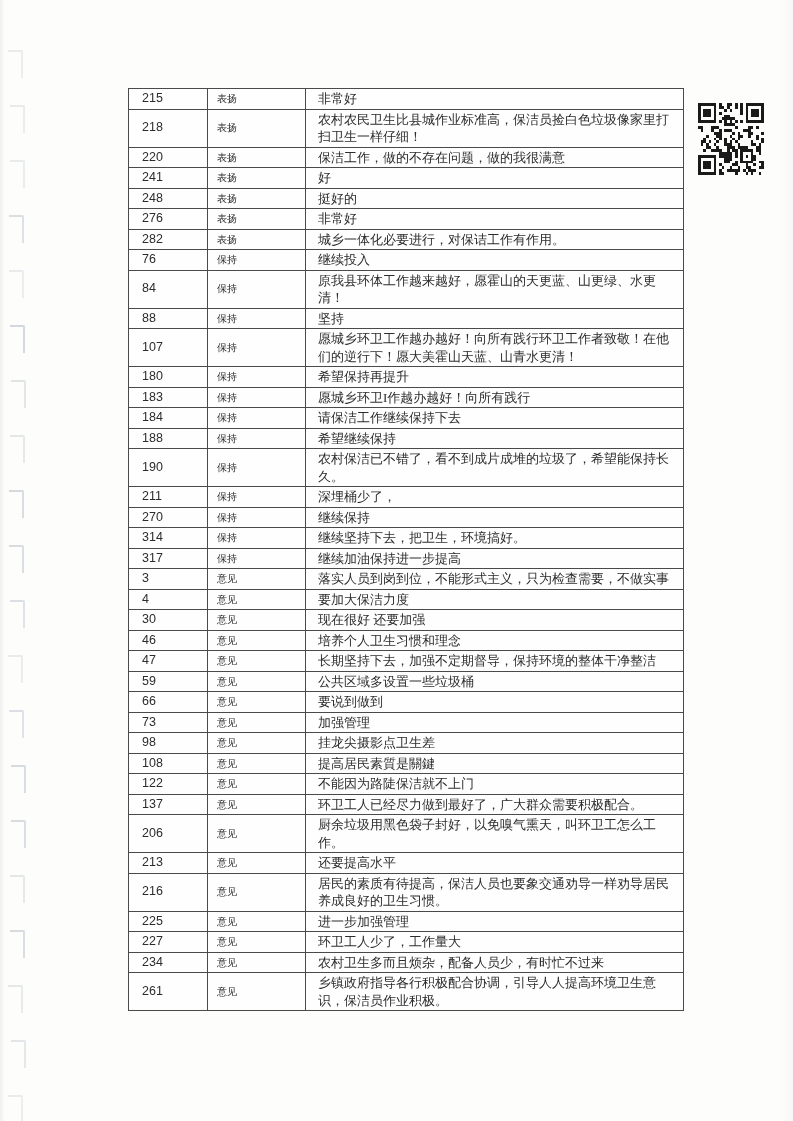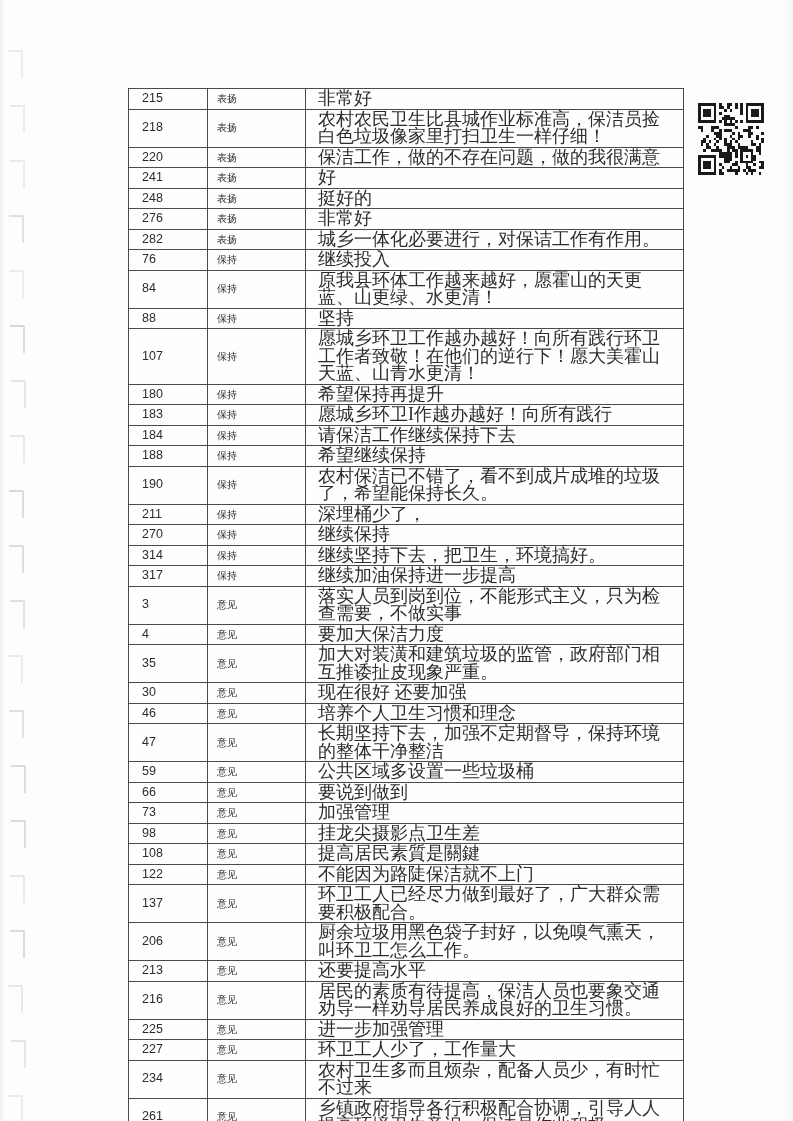--- a/index.html
+++ b/index.html
@@ -31,21 +31,21 @@
   }
   td.c-id{
     font-family:"Liberation Sans","DejaVu Sans",sans-serif;
     font-size:12.5px;color:#333;
     padding:1px 2px 1px 13px;line-height:17.5px;
   }
   td.c-cat{
     font-size:10px;padding:1px 2px 1px 9px;line-height:17.5px;
   }
   td.c-com{
-    font-size:18px;padding:1px 10px 1px 12px;line-height:17.5px;
+    font-size:13px;padding:1px 10px 1px 12px;line-height:17.5px;
     word-break:break-all;
   }
   .qr{
     position:absolute;left:698px;top:103px;width:66px;height:72px;
   }
 </style>
 </head>
 <body>
 
 <div class="page">
@@ -182,25 +182,20 @@
         </tr>
         <tr>
           <td class="c-id">3</td>
           <td class="c-cat">意见</td>
           <td class="c-com">落实人员到岗到位，不能形式主义，只为检查需要，不做实事</td>
         </tr>
         <tr>
           <td class="c-id">4</td>
           <td class="c-cat">意见</td>
           <td class="c-com">要加大保洁力度</td>
-        </tr>
-        <tr>
-          <td class="c-id">35</td>
-          <td class="c-cat">意见</td>
-          <td class="c-com">加大对装潢和建筑垃圾的监管，政府部门相互推诿扯皮现象严重。</td>
         </tr>
         <tr>
           <td class="c-id">30</td>
           <td class="c-cat">意见</td>
           <td class="c-com">现在很好 还要加强</td>
         </tr>
         <tr>
           <td class="c-id">46</td>
           <td class="c-cat">意见</td>
           <td class="c-com">培养个人卫生习惯和理念</td>

